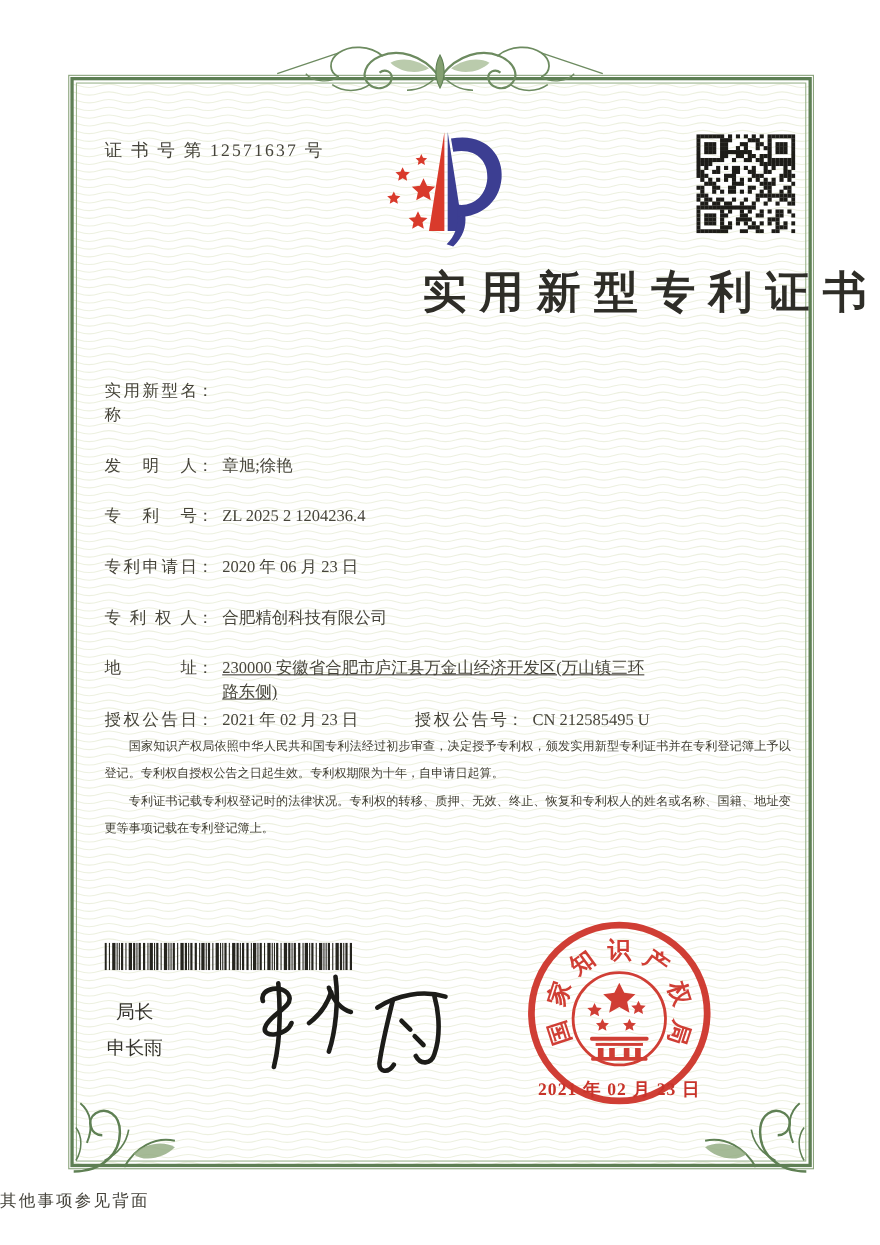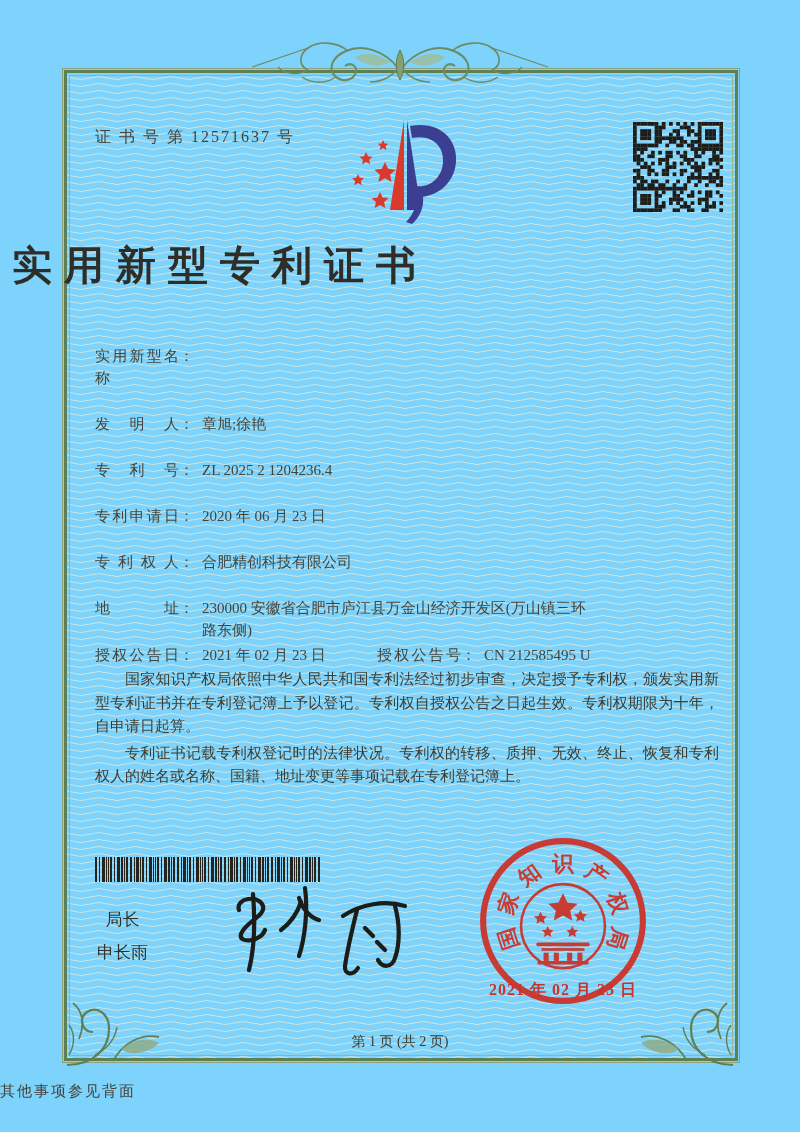--- a/index.html
+++ b/index.html
@@ -1,39 +1,39 @@
 <!DOCTYPE html>
 <html><head>
 <meta charset="utf-8">
 <style>
   html,body{margin:0;padding:0;background:#e8e8e3;}
-  .page{position:relative;width:800px;height:1132px;margin:0 auto;background:#7dd3fc;overflow:hidden;
+  .page{position:relative;width:800px;height:1132px;margin:0 auto;background:#ffffff;overflow:hidden;
         font-family:"Liberation Serif","DejaVu Serif",serif;color:#3a382f;}
   
   .frame{position:absolute;left:62px;top:68px;width:676px;height:993px;border:1px solid #8aa37c;z-index:1;}
   .frame-inner{position:absolute;inset:1px;border:3px solid #5e7f54;}
   .frame-inner2{position:absolute;inset:2px;border:1px solid #9cb58e;}
   #waves{position:absolute;left:64px;top:70px;z-index:0;opacity:.75;}
   .deco{position:absolute;z-index:3;pointer-events:none;}
   
   .content{position:absolute;inset:0;z-index:2;}
   .cert-no{position:absolute;left:95px;top:127px;font-size:16px;letter-spacing:2px;color:#45433a;}
   .logo{position:absolute;left:336px;top:110px;}
   .qr{position:absolute;left:633px;top:122px;}
-  .title{position:absolute;left:0;right:0;top:238px;text-align:left;font-size:40px;font-weight:600;
+  .title{position:absolute;left:0;right:0;top:238px;text-align:right;font-size:40px;font-weight:600;
          letter-spacing:12px;text-indent:12px;color:#2e2d27;}
   .fields{position:absolute;left:95px;top:345px;width:628px;font-size:15px;color:#46443a;}
   .frow{display:flex;line-height:22px;margin-bottom:24px;position:relative;}
   .flabel{display:inline-block;width:84px;text-align:justify;text-align-last:justify;flex:0 0 84px;}
   .fcolon{flex:0 0 auto;margin-right:8px;}
   .fvalue{flex:0 1 auto;}
   .frow.addr{margin-bottom:3px;}
-  .frow.addr .fvalue{width:398px;flex:0 0 398px;}
+  .frow.addr .fvalue{width:398px;flex:0 0 398px;text-decoration:underline;}
   .pair2{position:absolute;left:282px;top:0;display:flex;justify-content:center;}
-  .paras{position:absolute;left:95px;top:668px;width:624px;font-size:15px;line-height:23.5px;
+  .paras{position:absolute;left:95px;top:668px;width:624px;font-size:11px;line-height:23.5px;
          text-align:justify;color:#3e3c31;}
   .paras p{margin:0 0 3px 0;text-indent:2em;}
   .barcode{position:absolute;left:95px;top:857px;}
   .officer{position:absolute;left:97px;top:903px;font-size:17px;line-height:33px;color:#33322b;
            font-family:"Liberation Sans","DejaVu Sans",sans-serif;text-align:center;}
   .signature{position:absolute;left:215px;top:880px;}
   .seal{position:absolute;left:478px;top:836px;}
   .seal-date{position:absolute;left:470px;top:980px;width:186px;text-align:center;font-size:16px;
              color:#c8332a;letter-spacing:1px;font-weight:600;}
   .page-num{position:absolute;left:0;right:0;top:1033px;text-align:center;font-size:14px;color:#3c3a30;}
@@ -746,17 +746,16 @@
         <rect x="62" y="109.5" width="42" height="2.6"></rect>
         <rect x="64" y="114" width="5" height="8"></rect>
         <rect x="74" y="114" width="5" height="8"></rect>
         <rect x="87" y="114" width="5" height="8"></rect>
         <rect x="97" y="114" width="5" height="8"></rect>
         <rect x="58" y="122" width="50" height="3.4" rx="1.4"></rect>
       </g>
     </svg>
     <div class="seal-date">2021 年 02 月 23 日</div>
 
-    <div class="page-num">第 1 页 (共 2 页)</div>
     <div class="back-note">其他事项参见背面</div>
 
   </div>
 </div>
 
 </body></html>

